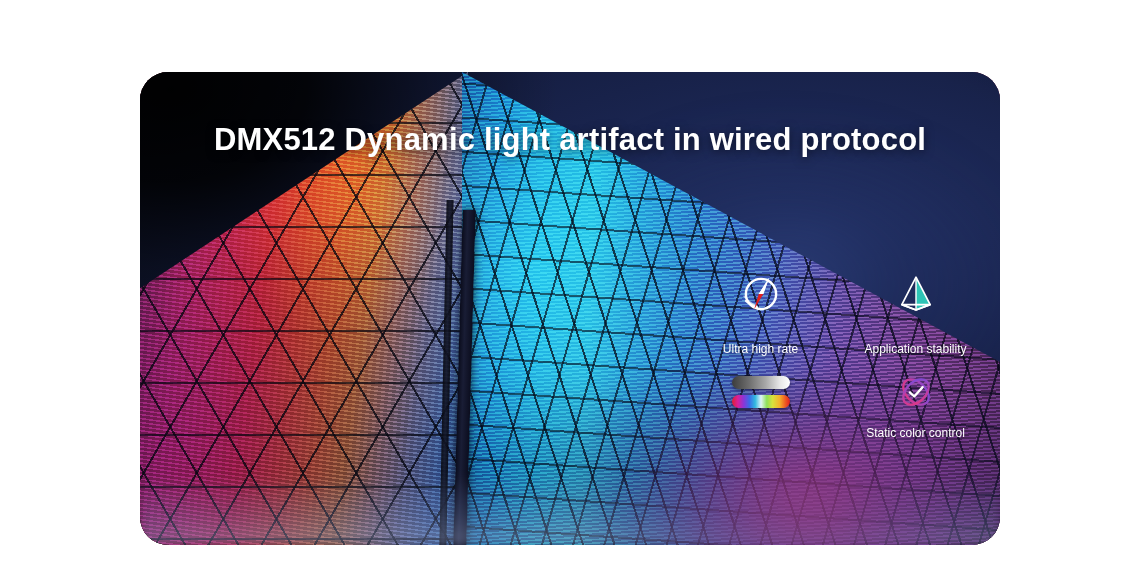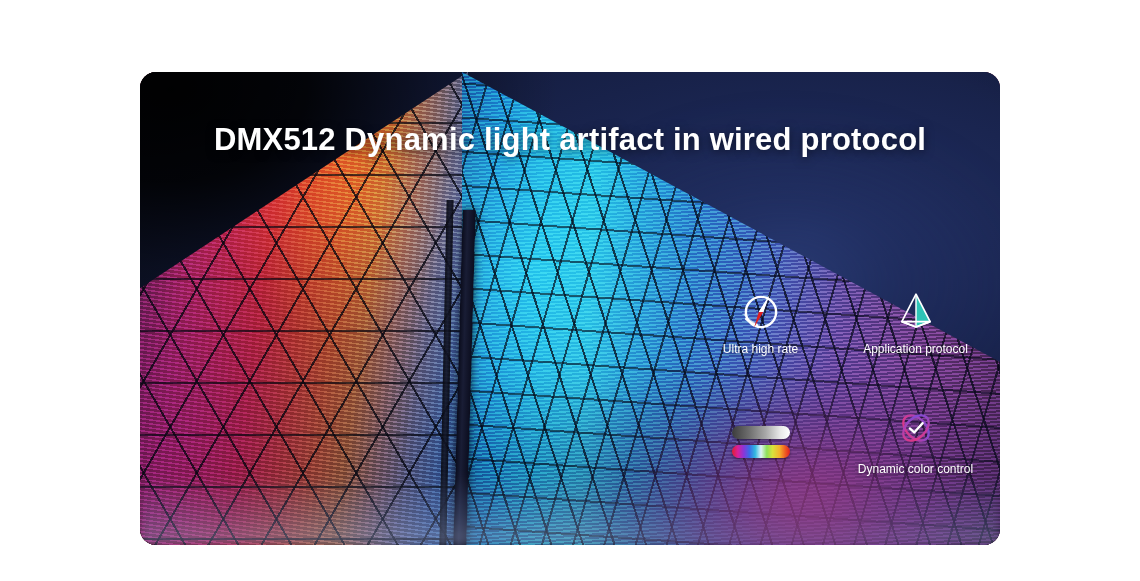--- a/index.html
+++ b/index.html
@@ -15,21 +15,21 @@
     font-family: "Liberation Sans", sans-serif;
   }
 
   
   #banner-card {
     position: absolute;
     left: 140px;
     top: 72px;
     width: 860px;
     height: 473px;
-    border-radius: 16px;
+    border-radius: 28px;
     overflow: hidden;
     background: #ef4444;
   }
 
   
   .sky {
     position: absolute;
     inset: 0;
     background:
       radial-gradient(125% 105% at 78% 34%, #223063 0%, #1a2550 26%, #141c3e 48%, #0d1328 70%, #070a16 100%),
@@ -241,22 +241,21 @@
     display: grid;
     grid-template-columns: 145px 145px;
     grid-template-rows: 88px auto;
     column-gap: 10px;
     row-gap: 10px;
   }
   .feature {
     display: flex;
     flex-direction: column;
     align-items: center;
-    justify-content: flex-end;
-    margin-top: 36px;
+    justify-content: space-between;
   }
   .feature-icon {
     height: 52px;
     display: flex;
     align-items: center;
     justify-content: center;
     margin-bottom: 8px;
   }
   .feature-label {
     color: #ffffff;
@@ -345,21 +344,21 @@
     <div class="feature">
       <div class="feature-icon">
         <svg width="46" height="46" viewBox="0 0 52 52" aria-hidden="true">
           <polygon points="26,7 42,38 26,44" fill="#2ec4b6"></polygon>
           <polygon points="26,7 42,38 26,44 10,38" fill="none" stroke="#ffffff" stroke-width="1.9" stroke-linejoin="round"></polygon>
           <polygon points="10,38 26,44 42,38" fill="none" stroke="#ffffff" stroke-width="1.9" stroke-linejoin="round"></polygon>
           <line x1="26" y1="7" x2="26" y2="44" stroke="#ffffff" stroke-width="1.6"></line>
           <line x1="10" y1="38" x2="42" y2="38" stroke="#ffffff" stroke-width="1.2" opacity="0.75"></line>
         </svg>
       </div>
-      <div class="feature-label">Application protocol</div>
+      <div class="feature-label">Application stability</div>
     </div>
 
     <div class="feature">
       <div class="feature-icon">
         <div class="pill-stack">
           <div class="pill pill-gray"></div>
           <div class="pill pill-rainbow"></div>
         </div>
       </div>
     </div>
@@ -372,17 +371,17 @@
               <stop offset="0%" stop-color="#e8357a"></stop>
               <stop offset="50%" stop-color="#b43fae"></stop>
               <stop offset="100%" stop-color="#6f4fe0"></stop>
             </linearGradient>
           </defs>
           <ellipse cx="26" cy="26" rx="17" ry="11" fill="none" stroke="url(#orbitGrad)" stroke-width="2.6" transform="rotate(45 26 26)"></ellipse>
           <ellipse cx="26" cy="26" rx="17" ry="11" fill="none" stroke="url(#orbitGrad)" stroke-width="2.6" transform="rotate(-45 26 26)"></ellipse>
           <path d="M19 26.5 L24 31 L33.5 20.5" fill="none" stroke="#ffffff" stroke-width="2.6" stroke-linecap="round" stroke-linejoin="round"></path>
         </svg>
       </div>
-      <div class="feature-label">Dynamic color control</div>
+      <div class="feature-label">Static color control</div>
     </div>
 
   </div>
 </div>
 
 </body></html>

